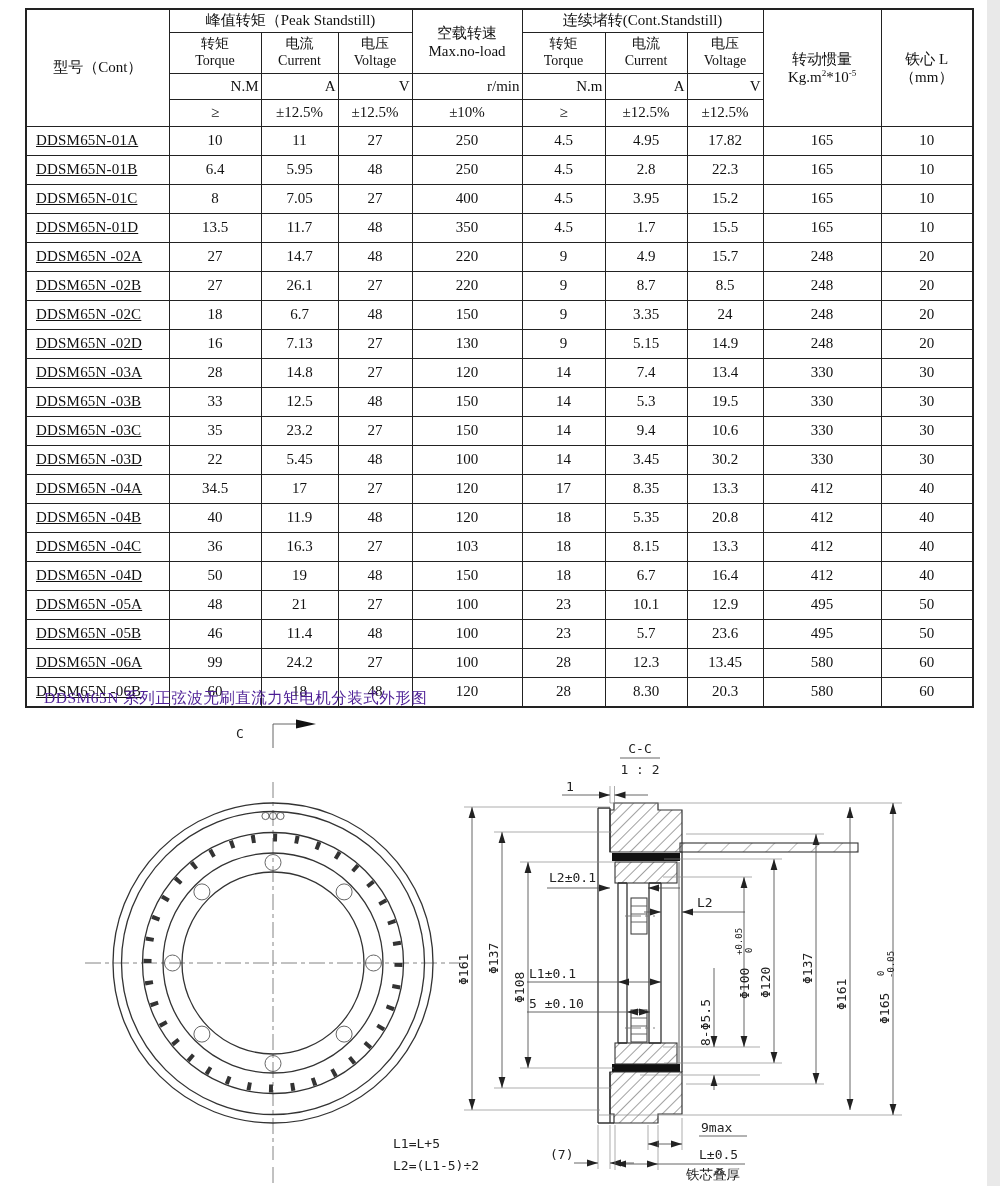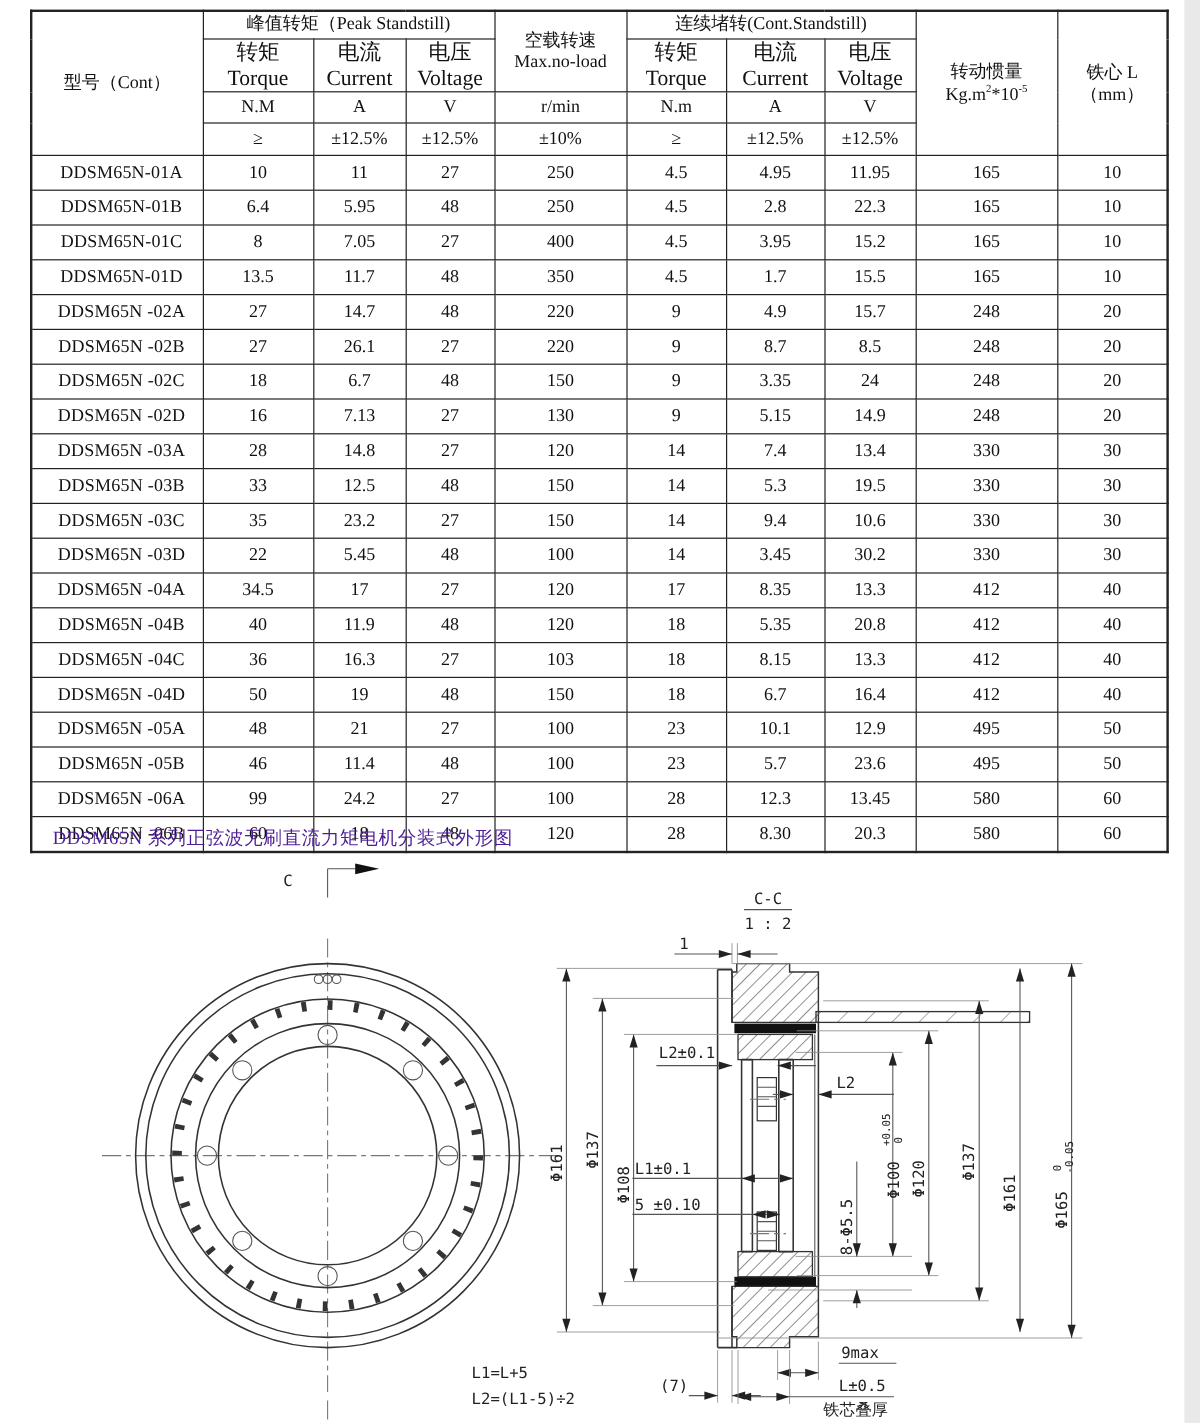--- a/index.html
+++ b/index.html
@@ -13,25 +13,25 @@
     position:absolute;left:25px;top:8px;width:947px;
     border-collapse:collapse;table-layout:fixed;
     border:2px solid #222;
   }
   table.spec th, table.spec td{
     border:1px solid #222;font-weight:normal;text-align:center;
     font-size:15px;line-height:1.15;padding:0 2px;color:#111;
     overflow:hidden;white-space:nowrap;
   }
   table.spec .h1 th{height:22px;}
-  table.spec .h2 th{height:40px;font-size:18px;margin-left:48px;}
-  table.spec .h3 th{height:25px;}
+  table.spec .h2 th{height:40px;font-size:14px;margin-left:48px;}
+  table.spec .h3 th{height:25px;text-align:right;}
   table.spec .h4 th{height:26px;}
   table.spec td{height:28px;}
-  table.spec td.model{text-align:center;padding-left:9px;font-size:15px;letter-spacing:.2px;}
+  table.spec td.model{text-align:left;padding-left:9px;font-size:15px;letter-spacing:.2px;text-decoration:underline;}
   table.spec sup{font-size:9px;}
   .two-line div{line-height:1.2;}
   
   .caption{
     position:absolute;left:44px;top:688px;margin:0;
     font-size:15.5px;font-weight:400;color:#4c1d95;letter-spacing:.5px;
   }
   
   svg.drawing{position:absolute;left:0;top:712px;}
   svg .body-line{stroke:#333;stroke-width:1.3;fill:none;}
@@ -126,21 +126,21 @@
   </thead>
   <tbody>
       <tr>
         <td class="model">DDSM65N-01A</td>
         <td>10</td>
         <td>11</td>
         <td>27</td>
         <td>250</td>
         <td>4.5</td>
         <td>4.95</td>
-        <td>11.95</td>
+        <td>17.82</td>
         <td>165</td>
         <td>10</td>
       </tr>
       <tr>
         <td class="model">DDSM65N-01B</td>
         <td>6.4</td>
         <td>5.95</td>
         <td>48</td>
         <td>250</td>
         <td>4.5</td>

